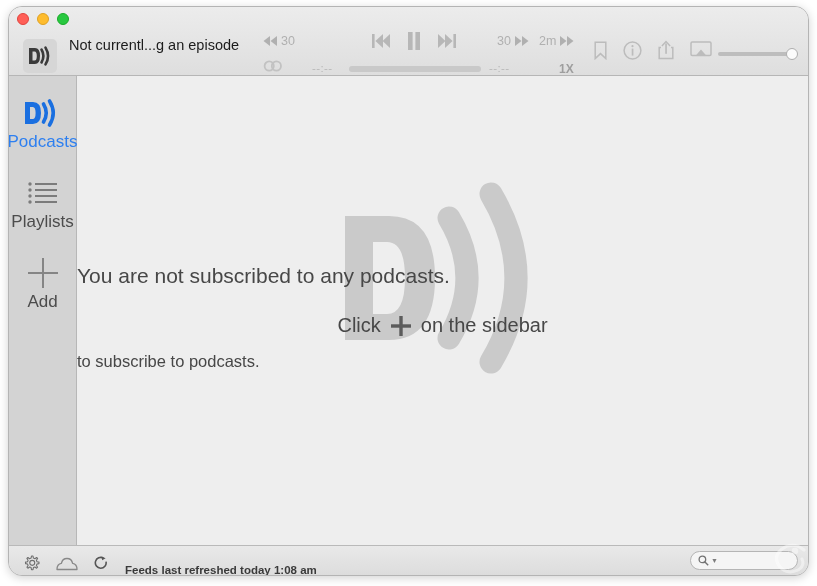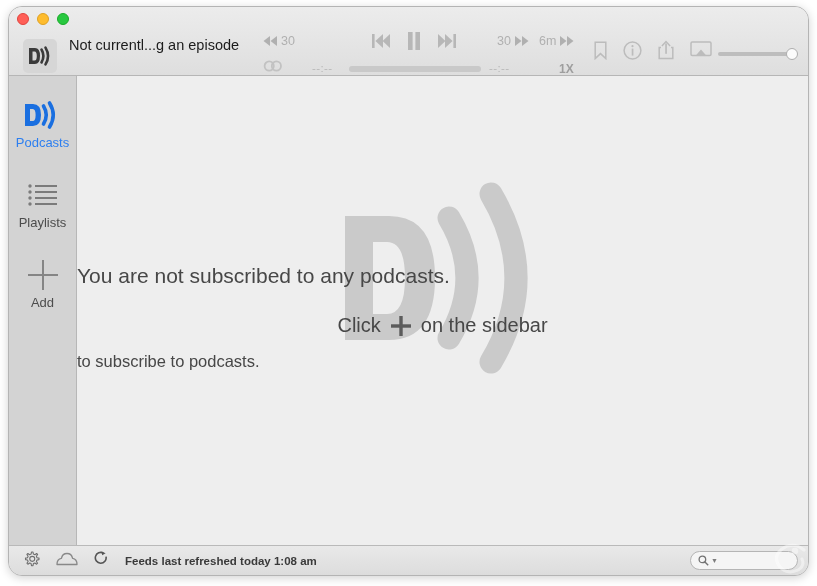--- a/index.html
+++ b/index.html
@@ -109,21 +109,21 @@
     border-right: 1px solid #b7b7b7;
     padding-top: 18px;
   }
   .side-item {
     display: flex; flex-direction: column;
     align-items: center; justify-content: center;
     margin-bottom: 22px;
     height: 58px;
   }
   .side-icon { height: 38px; display: flex; align-items: center; justify-content: center; }
-  .side-label { font-size: 13px; color: #4c4c4c; margin-top: 1px; }
+  .side-label { font-size: 17px; color: #4c4c4c; margin-top: 1px; }
   .side-item.active .side-label { color: #2d7ff0; }
 
   .content {
     position: relative;
     flex: 1;
     background: #eeeeee;
     overflow: hidden;
   }
   .bg-logo {
     position: absolute;
@@ -144,21 +144,21 @@
   }
   .empty-line3 { font-size: 16.5px; margin-top: 15px; }
   .plus-inline { display: inline-flex; }
 
   
   .statusbar {
     position: relative;
     height: 31px;
     background: linear-gradient(to bottom, #e9e9e9 0%, #dcdcdc 100%);
     border-top: 1px solid #b9b9b9;
-    display: flex; align-items: center;
+    display: flex; align-items: flex-end;
   }
   .status-icons { display: flex; align-items: center; gap: 16px; margin-left: 14px; }
   .status-text { margin-left: 16px; font-size: 11.5px; color: #3a3a3a; font-weight: bold; }
   .search-box {
     position: absolute; right: 10px; top: 5px;
     width: 108px; height: 19px;
     background: #f5f5f5;
     border: 1px solid #b5b5b5;
     border-radius: 10px;
     display: flex; align-items: center;
@@ -247,21 +247,21 @@
 
       <div class="skip-group skip-f30">
         <span>30</span>
         <svg width="16" height="12" viewBox="0 0 16 12">
           <path d="M1 1 L1 11 L7.5 6 Z" fill="#b0b0b0"></path>
           <path d="M8 1 L8 11 L14.5 6 Z" fill="#b0b0b0"></path>
         </svg>
       </div>
 
       <div class="skip-group skip-f2m">
-        <span>6m</span>
+        <span>2m</span>
         <svg width="16" height="12" viewBox="0 0 16 12">
           <path d="M1 1 L1 11 L7.5 6 Z" fill="#b0b0b0"></path>
           <path d="M8 1 L8 11 L14.5 6 Z" fill="#b0b0b0"></path>
         </svg>
       </div>
 
       <div class="loop-btn">
         <svg width="20" height="14" viewBox="0 0 20 14">
           <circle cx="6.2" cy="7" r="4.6" fill="none" stroke="#c2c2c2" stroke-width="1.8"></circle>
           <circle cx="13.4" cy="7" r="4.6" fill="none" stroke="#c2c2c2" stroke-width="1.8"></circle>

